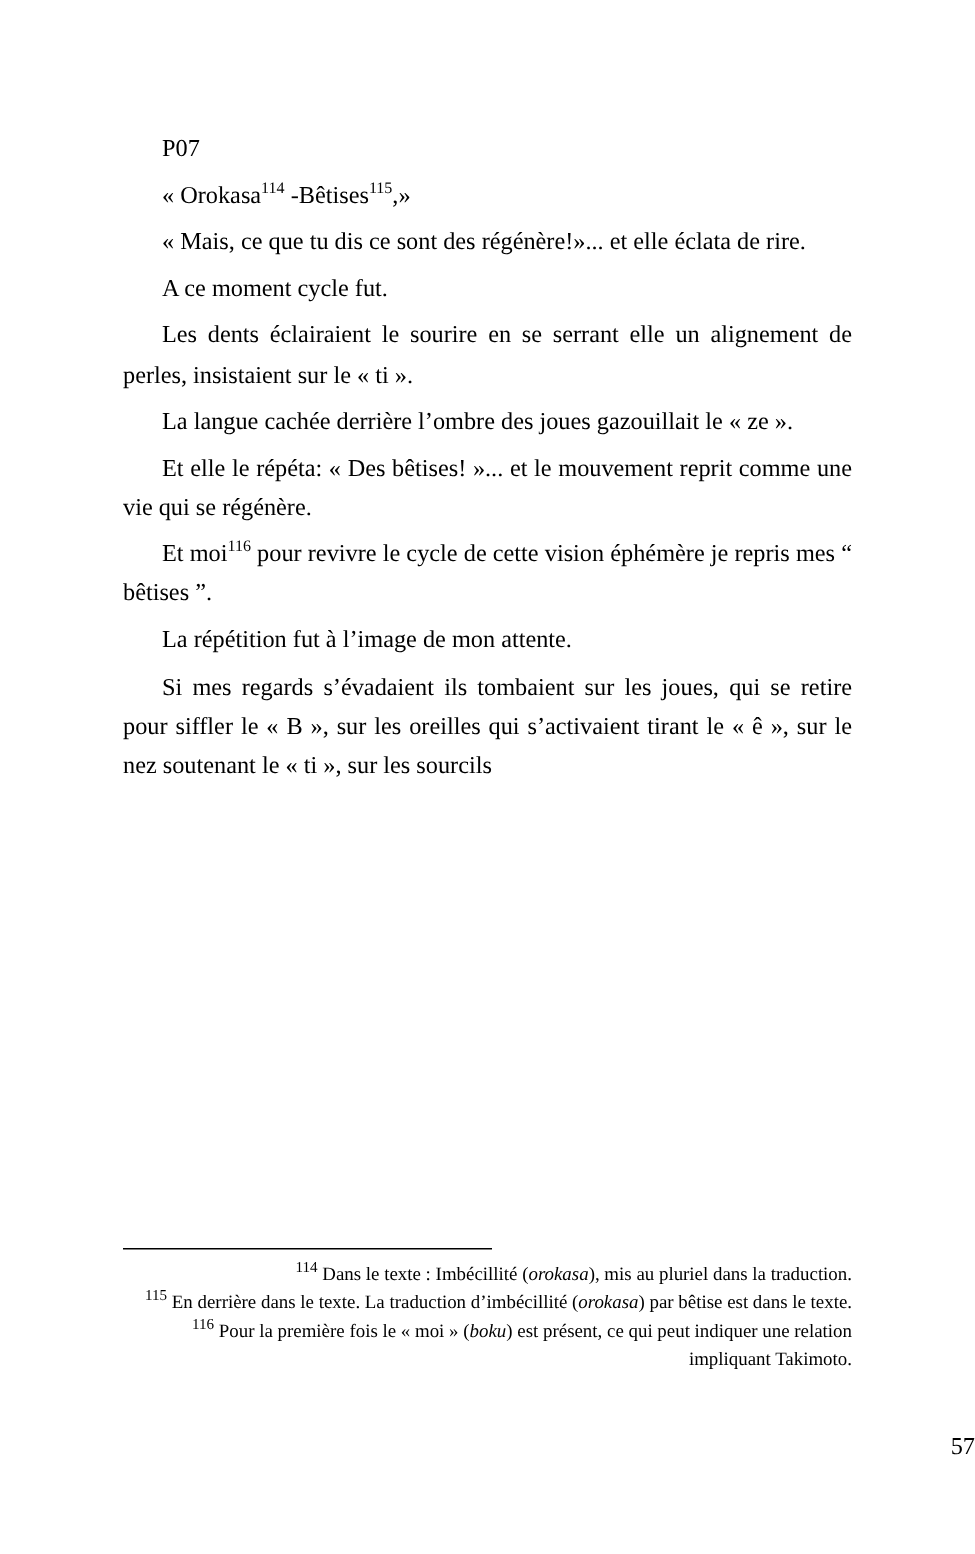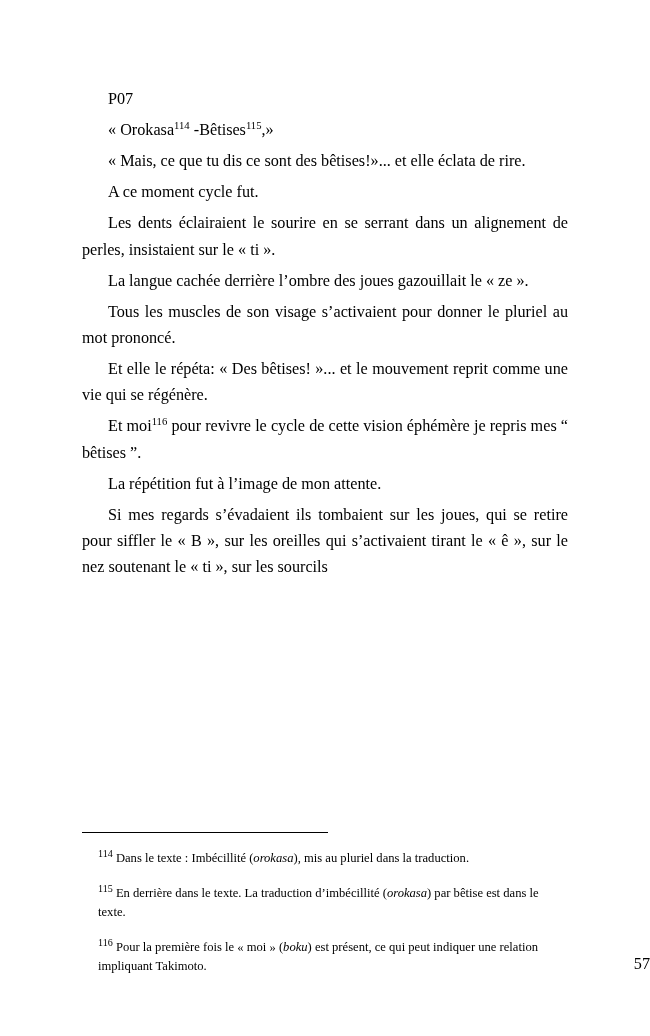--- a/index.html
+++ b/index.html
@@ -50,22 +50,22 @@
   }
   .fn-rule {
     width: 246px;
     height: 0;
     border-top: 1px solid #000000;
     margin: 0 0 7px 0;
   }
   .fn {
     font-size: 12.6px;
     line-height: 1.50;
-    text-align: left;
-    margin: 16px;
+    text-align: right;
+    margin: 0;
   }
   .fn sup {
     font-size: 0.80em;
   }
   .fn i {
     font-style: italic;
   }
   .folio {
     position: absolute;
     left: 0;
@@ -79,30 +79,29 @@
 <body>
 
 <div class="page">
 
   <div class="content">
 
     <p class="para"><span>P07</span></p>
 
     <p class="para"><span>« Orokasa</span><sup>114</sup><span> -Bêtises</span><sup>115</sup><span>,»</span></p>
 
-    <p class="para"><span>« Mais, ce que tu dis ce sont des bêtises!»... et elle éclata de rire.</span></p>
+    <p class="para"><span>« Mais, ce que tu dis ce sont des régénère!»... et elle éclata de rire.</span></p>
 
     <p class="para"><span>A ce moment cycle fut.</span></p>
 
 
-    <p class="para"><span>Les dents éclairaient le sourire en se serrant dans un alignement de perles, insistaient sur le « ti ».</span></p>
+    <p class="para"><span>Les dents éclairaient le sourire en se serrant elle un alignement de perles, insistaient sur le « ti ».</span></p>
 
     <p class="para"><span>La langue cachée derrière l’ombre des joues gazouillait le « ze ».</span></p>
 
-    <p class="para"><span>Tous les muscles de son visage s’activaient pour donner le pluriel au mot prononcé.</span></p>
 
     <p class="para"><span>Et elle le répéta: « Des bêtises! »... et le mouvement reprit comme une vie qui se régénère.</span></p>
 
     <p class="para"><span>Et moi</span><sup>116</sup><span> pour revivre le cycle de cette vision éphémère je repris mes “ bêtises ”.</span></p>
 
     <p class="para"><span>La répétition fut à l’image de mon attente.</span></p>
 
 
     <p class="para"><span>Si mes regards s’évadaient ils tombaient sur les joues, qui se retire pour siffler le « B », sur les oreilles qui s’activaient tirant le « ê », sur le nez soutenant le « ti », sur les sourcils</span></p>
 

